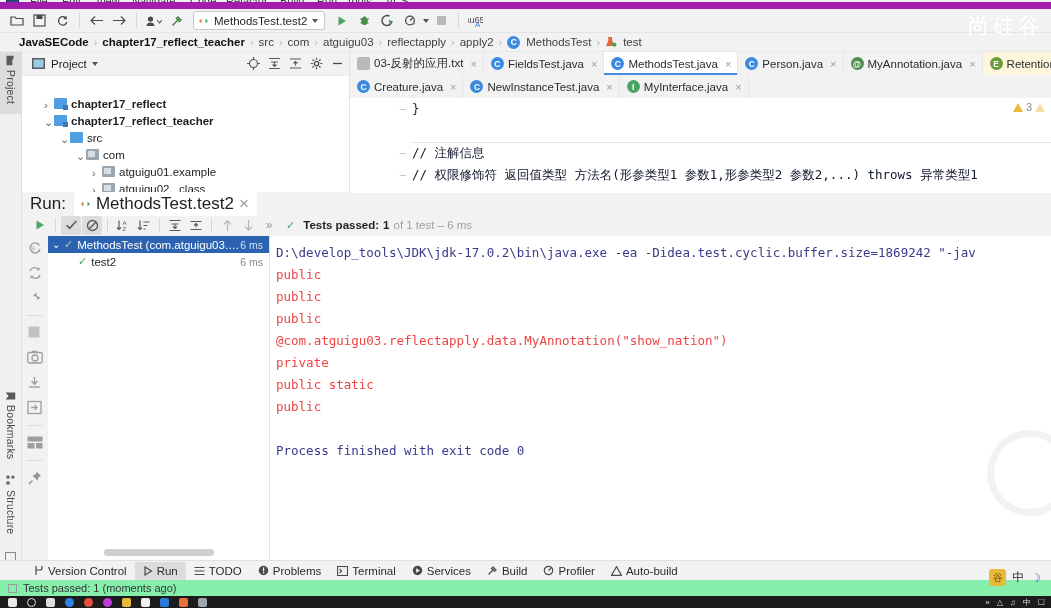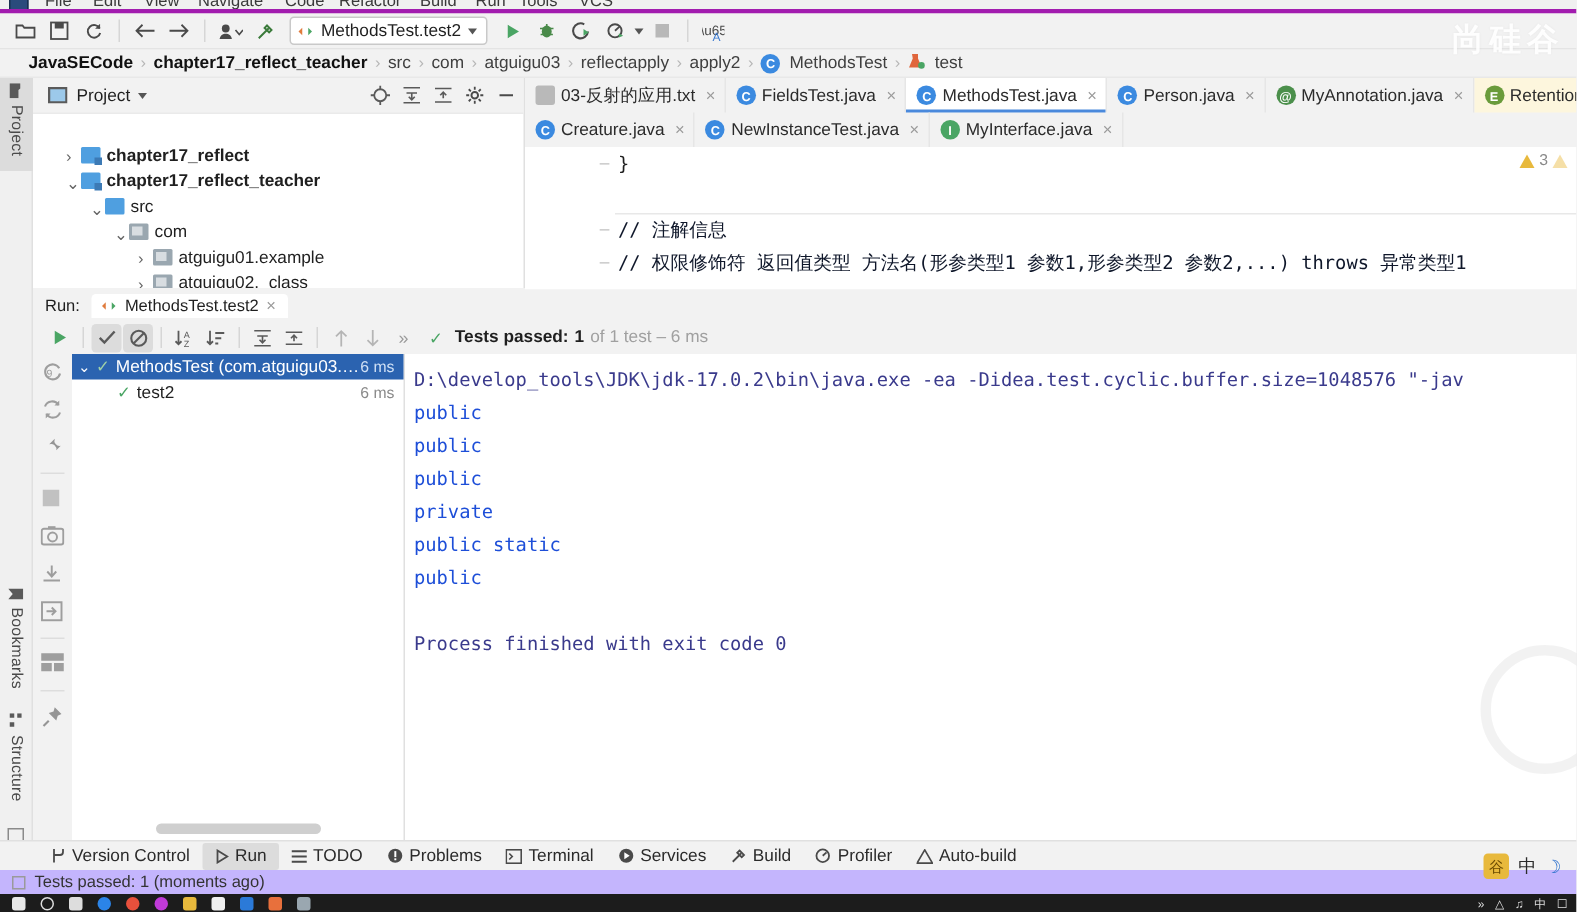--- a/index.html
+++ b/index.html
@@ -6,21 +6,21 @@
   html, body {
     width: 1051px; height: 608px; overflow: hidden;
     font-family: "Liberation Sans", sans-serif;
     background: #f2f2f2; color: #1f1f1f;
   }
   #app { position: relative; width: 1051px; height: 608px; }
 
   
   .menu-strip {
     position: absolute; left: 0; top: 0; width: 1051px; height: 9px;
-    background: #f0f0f0; border-bottom: 3px solid #a21caf;
+    background: #f0f0f0; border-bottom: 7px solid #a21caf;
     overflow: hidden;
   }
   .menu-strip .mitem {
     position: absolute; top: -5px; font-size: 11px; color: #3a3a3a;
     white-space: nowrap;
   }
   .menu-strip .mlogo {
     position: absolute; left: 6px; top: -4px; width: 13px; height: 11px;
     background: #2a4b7c; border: 1px solid #17304f;
   }
@@ -160,21 +160,21 @@
   .tri { width: 0; height: 0; border-left: 5px solid transparent;
          border-right: 5px solid transparent; border-bottom: 9px solid #e8b93c; }
 
   
   .runpanel {
     position: absolute; left: 22px; top: 193px; width: 1029px; height: 367px;
     background: #f2f2f2;
   }
   .run-head {
     height: 21px; display: flex; align-items: center; gap: 8px;
-    padding-left: 8px; font-size: 11px;
+    padding-left: 8px; font-size: 17px;
   }
   .run-tab {
     display: flex; align-items: center; gap: 5px; padding: 2px 8px 2px 6px;
     background: #fff; border-radius: 3px 3px 0 0;
   }
   .run-toolbar {
     height: 22px; display: flex; align-items: center; gap: 1px;
     padding-left: 8px; font-size: 11.5px; background: #f2f2f2;
   }
   .rt-btn { width: 20px; height: 19px; display: flex; align-items: center; justify-content: center; border-radius: 3px; }
@@ -208,21 +208,21 @@
   .tt-scroll {
     position: absolute; left: 56px; bottom: 4px; width: 110px; height: 7px;
     background: #cfcfcf; border-radius: 4px;
   }
 
   .console {
     flex: 1; background: #fff; position: relative; overflow: hidden;
     font-family: "DejaVu Sans Mono", monospace; font-size: 12.5px;
     padding: 6px 0 0 6px;
   }
-  .console .ln { height: 22px; line-height: 22px; white-space: nowrap; color: #1d4ed8; }
+  .console .ln { height: 22px; line-height: 22px; white-space: nowrap; color: #ef4444; }
   .console .ln.blue { color: #3a3a8c; }
 
   
   .wm-top {
     position: absolute; right: 8px; top: 12px; font-size: 21px;
     color: rgba(255,255,255,.92); letter-spacing: 4px;
     text-shadow: 0 0 2px rgba(0,0,0,.05); font-weight: bold;
     pointer-events: none;
   }
   .wm-ring {
@@ -245,21 +245,21 @@
     display: flex; align-items: center; padding-left: 26px; gap: 0;
     font-size: 11.5px;
   }
   .bb-item {
     display: flex; align-items: center; gap: 4px; padding: 2px 8px;
     height: 18px; border-radius: 2px; white-space: nowrap; color: #2b2b2b;
   }
   .bb-item.sel { background: #dcdcdc; }
   .statusbar {
     position: absolute; left: 0; top: 580px; width: 1051px; height: 16px;
-    background: #c4b5fd; display: flex; align-items: center;
+    background: #86efac; display: flex; align-items: center;
     padding-left: 8px; font-size: 11px; color: #333; gap: 6px;
   }
   .sb-box { width: 9px; height: 9px; border: 1px solid #9a9a9a; }
 
   
   .taskbar {
     position: absolute; left: 0; top: 596px; width: 1051px; height: 12px;
     background: #1c1c1c; display: flex; align-items: center; gap: 10px;
     padding-left: 8px;
   }
@@ -745,24 +745,25 @@
         </div>
         <div class="tt-row" style="padding-left:30px">
           <span class="check">✓</span>
           <span class="tt-name">test2</span>
           <span class="tt-ms">6 ms</span>
         </div>
         <div class="tt-scroll"></div>
       </div>
 
       <div class="console">
-        <div class="ln blue">D:\develop_tools\JDK\jdk-17.0.2\bin\java.exe -ea -Didea.test.cyclic.buffer.size=1048576 "-jav</div>
+        <div class="ln blue">D:\develop_tools\JDK\jdk-17.0.2\bin\java.exe -ea -Didea.test.cyclic.buffer.size=1869242 "-jav</div>
         <div class="ln">public</div>
         <div class="ln">public</div>
         <div class="ln">public</div>
+        <div class="ln">@com.atguigu03.reflectapply.data.MyAnnotation("show_nation")</div>
         <div class="ln">private</div>
         <div class="ln">public static</div>
         <div class="ln">public</div>
         <div class="ln">&nbsp;</div>
         <div class="ln blue">Process finished with exit code 0</div>
       </div>
     </div>
   </div>
 
   <div class="wm-top">尚硅谷</div>

